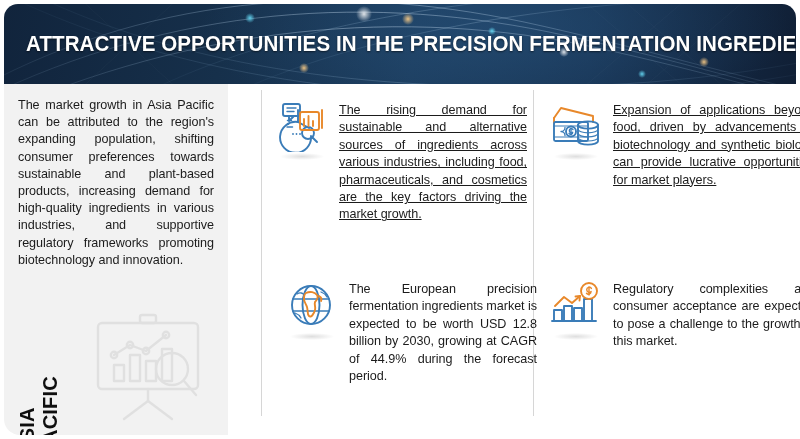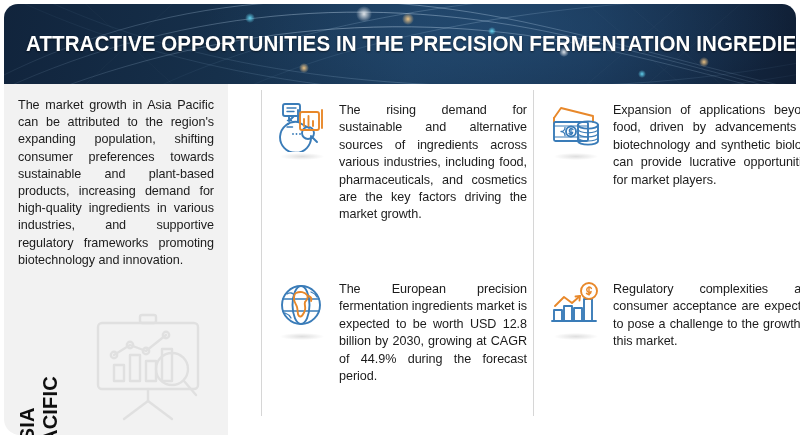--- a/index.html
+++ b/index.html
@@ -142,21 +142,21 @@
   }
 
   .cell {
     position: absolute;
     display: flex;
     align-items: flex-start;
     gap: 10px;
   }
   .cell.c1 { left: 14px;  top: 16px;  width: 252px; }
   .cell.c2 { left: 288px; top: 16px;  width: 266px; }
-  .cell.c3 { left: 14px;  top: 196px; width: 252px; }
+  .cell.c3 { left: 24px;  top: 196px; width: 252px; }
   .cell.c4 { left: 288px; top: 196px; width: 266px; }
 
   .cell-icon {
     flex: 0 0 auto;
     width: 54px;
     height: 58px;
     position: relative;
   }
   .cell-icon svg { display: block; }
   .icon-shadow {
@@ -172,21 +172,21 @@
     flex: 1 1 auto;
     font-size: 12.6px;
     line-height: 17.4px;
     color: #1b1b1b;
     text-align: justify;
     text-align-last: left;
     letter-spacing: -0.05px;
     padding-top: 1px;
   }
   .cell.c1 .cell-text,
-  .cell.c2 .cell-text { padding-top: 2px; }
+  .cell.c2 .cell-text { padding-top: 2px; text-decoration: underline; }
 </style>
 </head>
 <body>
 
 <div class="infographic">
 
   <div class="header">
     <svg class="header-arcs" viewBox="0 0 792 80" preserveAspectRatio="none">
       <defs>
         <linearGradient id="arcg" x1="0" y1="0" x2="1" y2="0">

